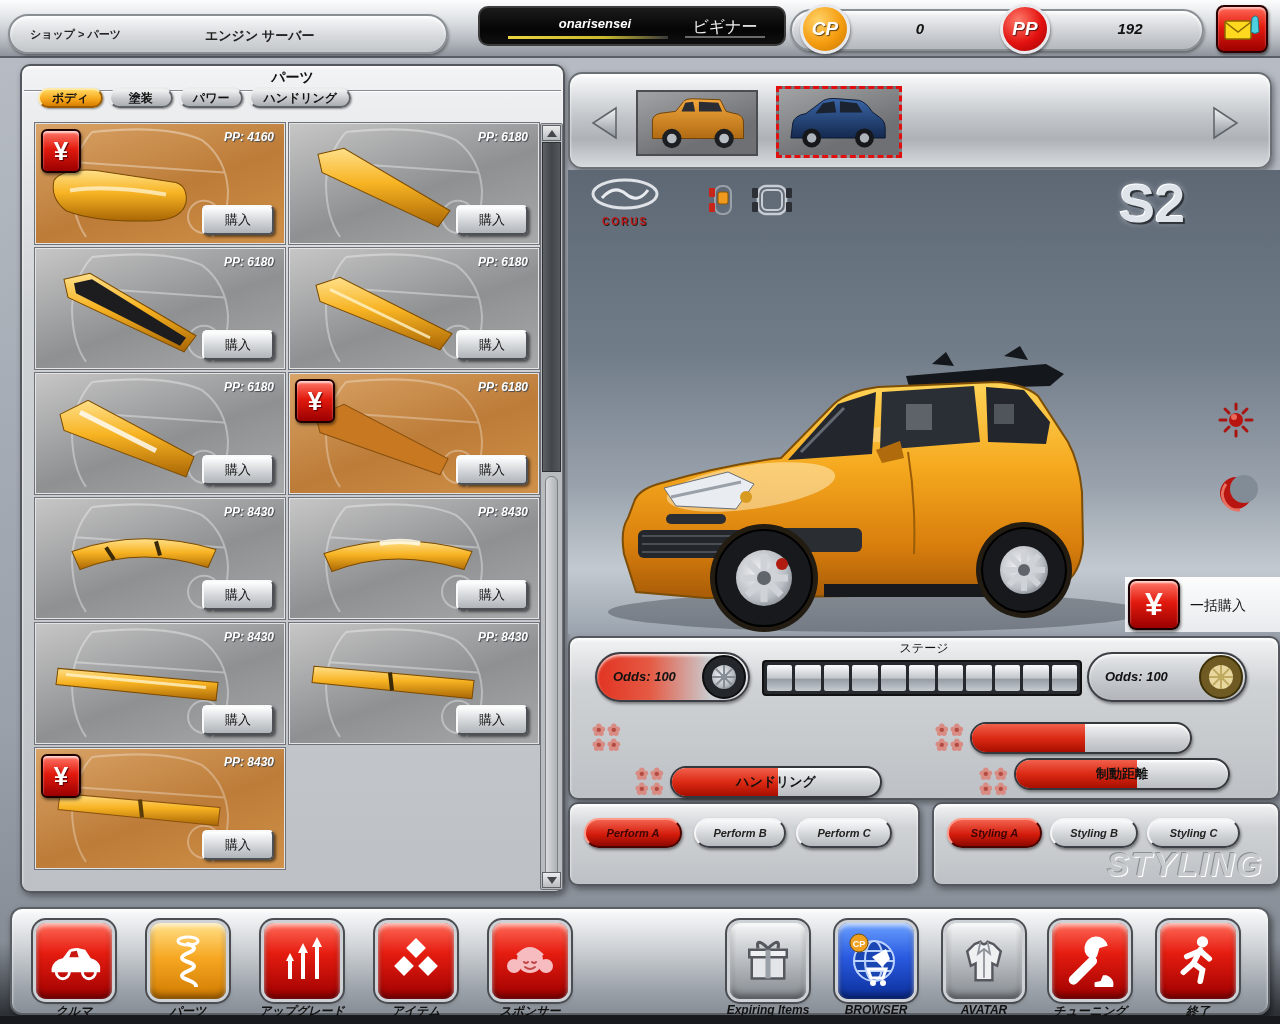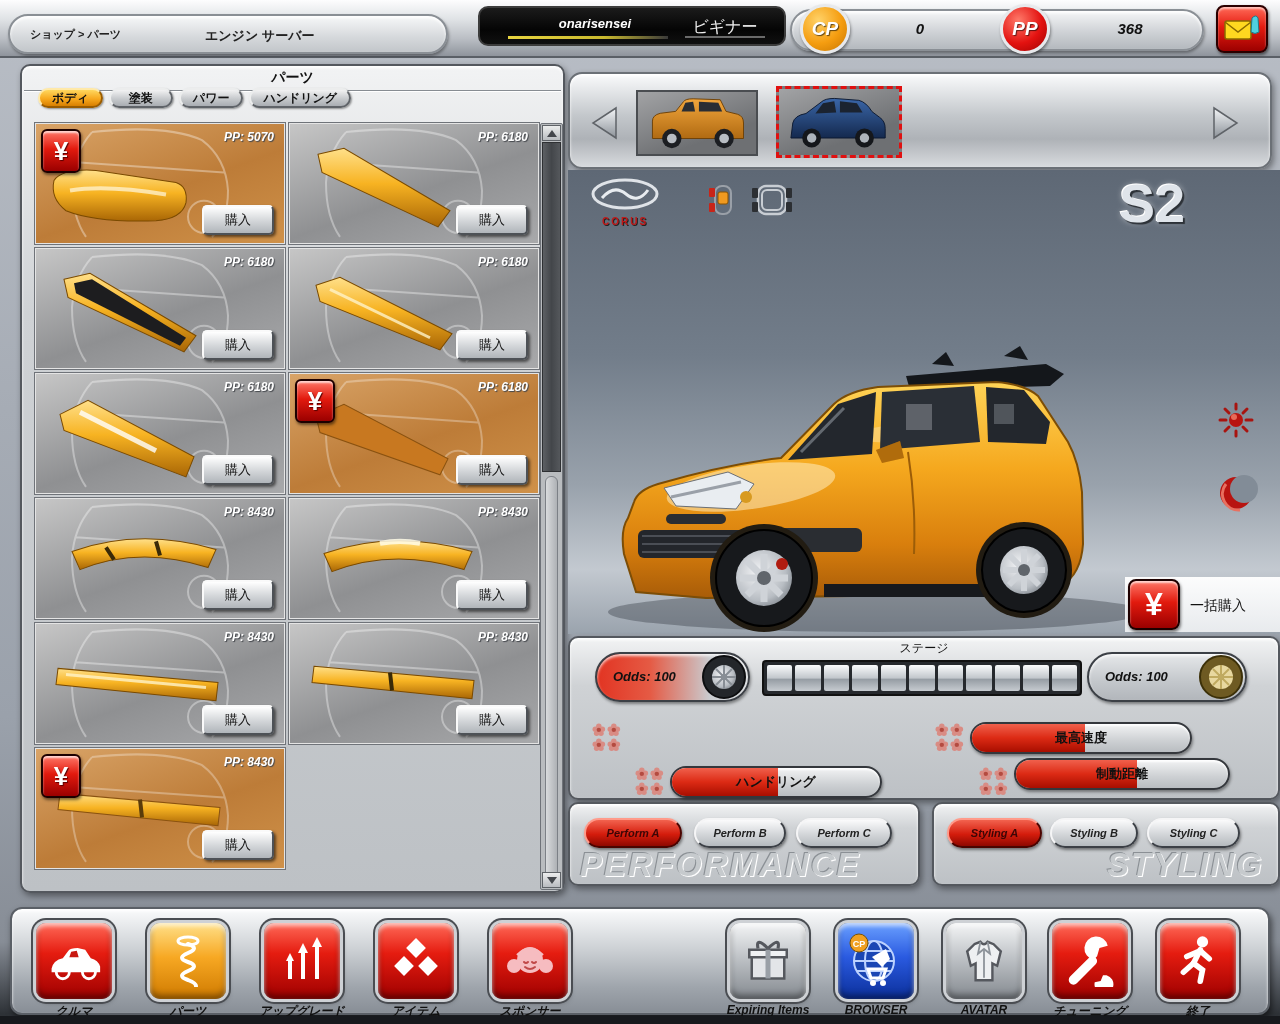--- a/index.html
+++ b/index.html
@@ -255,21 +255,21 @@
     <div class="plate">
       <span class="pname">onarisensei</span>
       <span class="pname-line"></span>
       <span class="prank">ビギナー</span>
       <span class="prank-line"></span>
     </div>
     <div class="currencypill"></div>
     <div class="coin cp">CP</div>
     <span class="cval v0">0</span>
     <div class="coin pp">PP</div>
-    <span class="cval v368">368</span>
+    <span class="cval v368">192</span>
     <div class="mailbtn">
       <svg width="40" height="34" viewBox="0 0 40 34">
         <rect x="3" y="9" width="26" height="18" rx="2" fill="#ffd820" stroke="#8a6a00" stroke-width="1.5"></rect>
         <path d="M3,10 L16,20 L29,10" fill="none" stroke="#8a6a00" stroke-width="1.5"></path>
         <path d="M30,6 q4,-4 6,0 l1,14 q-4,3 -8,0 Z" fill="#4fd0e0" stroke="#1b7a88"></path>
       </svg>
     </div>
   </div>
 
   <div class="panel parts-panel">
@@ -284,21 +284,21 @@
 
     <div class="grid">
 
       <div class="cell owned">
         <svg class="art" viewBox="0 0 248 118" preserveAspectRatio="none">
           <use href="#ghostcar" opacity="0.7"></use>
           <path d="M18,56 Q26,44 60,46 L140,58 Q152,62 150,78 Q146,94 120,96 Q60,98 30,86 Q14,74 18,56 Z" fill="url(#gGold)" stroke="#7a4a00"></path>
           <path d="M34,66 Q70,60 130,70" stroke="#fff8e0" stroke-width="4" fill="none" opacity="0.7"></path>
         </svg>
         <span class="yen">¥</span>
-        <span class="price">PP: 5070</span>
+        <span class="price">PP: 4160</span>
         <button class="buy">購入</button>
       </div>
 
       <div class="cell">
         <svg class="art" viewBox="0 0 248 118" preserveAspectRatio="none">
           <use href="#ghostcar" opacity="0.7"></use>
           <polygon points="28,30 54,24 160,86 148,102 32,48" fill="url(#gGold)" stroke="#7a4a00"></polygon>
         </svg>
         <span class="price">PP: 6180</span>
         <button class="buy">購入</button>
@@ -578,21 +578,20 @@
     </svg>
 
     <svg class="flowers fl2" viewBox="0 0 22 22">
       <use href="#flower" x="0" y="0"></use>
         <use href="#flower" x="11" y="0"></use>
         <use href="#flower" x="0" y="11"></use>
         <use href="#flower" x="11" y="11"></use>
     </svg>
     <div class="statbar st2">
       <div class="statfill" style="--w:52%"></div>
-      <div class="statlabel">最高速度</div>
     </div>
 
     <svg class="flowers fl3" viewBox="0 0 22 22">
       <use href="#flower" x="0" y="0"></use>
         <use href="#flower" x="11" y="0"></use>
         <use href="#flower" x="0" y="11"></use>
         <use href="#flower" x="11" y="11"></use>
     </svg>
     <div class="statbar st3">
       <div class="statfill" style="--w:51%"></div>
@@ -608,21 +607,20 @@
     <div class="statbar st4">
       <div class="statfill" style="--w:57%"></div>
       <div class="statlabel">制動距離</div>
     </div>
   </div>
 
   <div class="panel perfpanel">
     <div class="pillbtn active pA">Perform A</div>
     <div class="pillbtn pB">Perform B</div>
     <div class="pillbtn pC">Perform C</div>
-    <div class="watermark wm-perf">PERFORMANCE</div>
   </div>
   <div class="panel stylpanel">
     <div class="pillbtn active sA">Styling A</div>
     <div class="pillbtn sB">Styling B</div>
     <div class="pillbtn sC">Styling C</div>
     <div class="watermark wm-styl">STYLING</div>
   </div>
 
   <div class="navbar">
 

